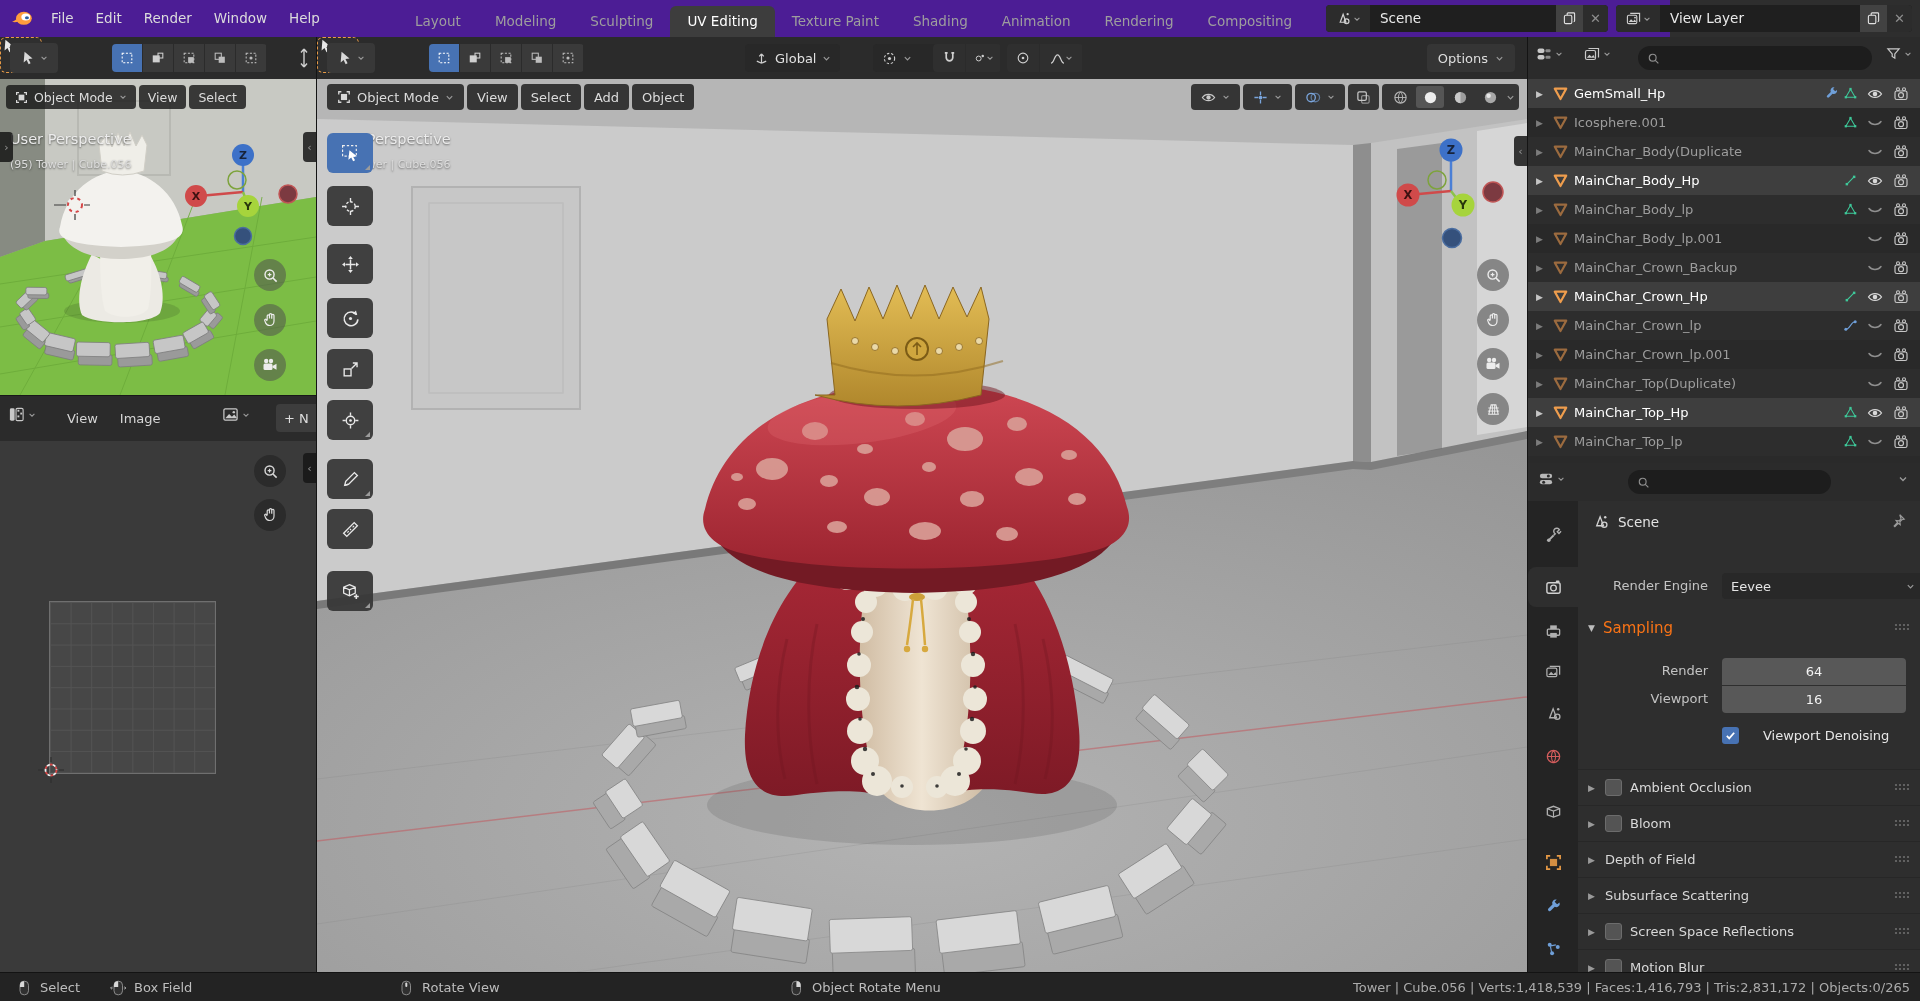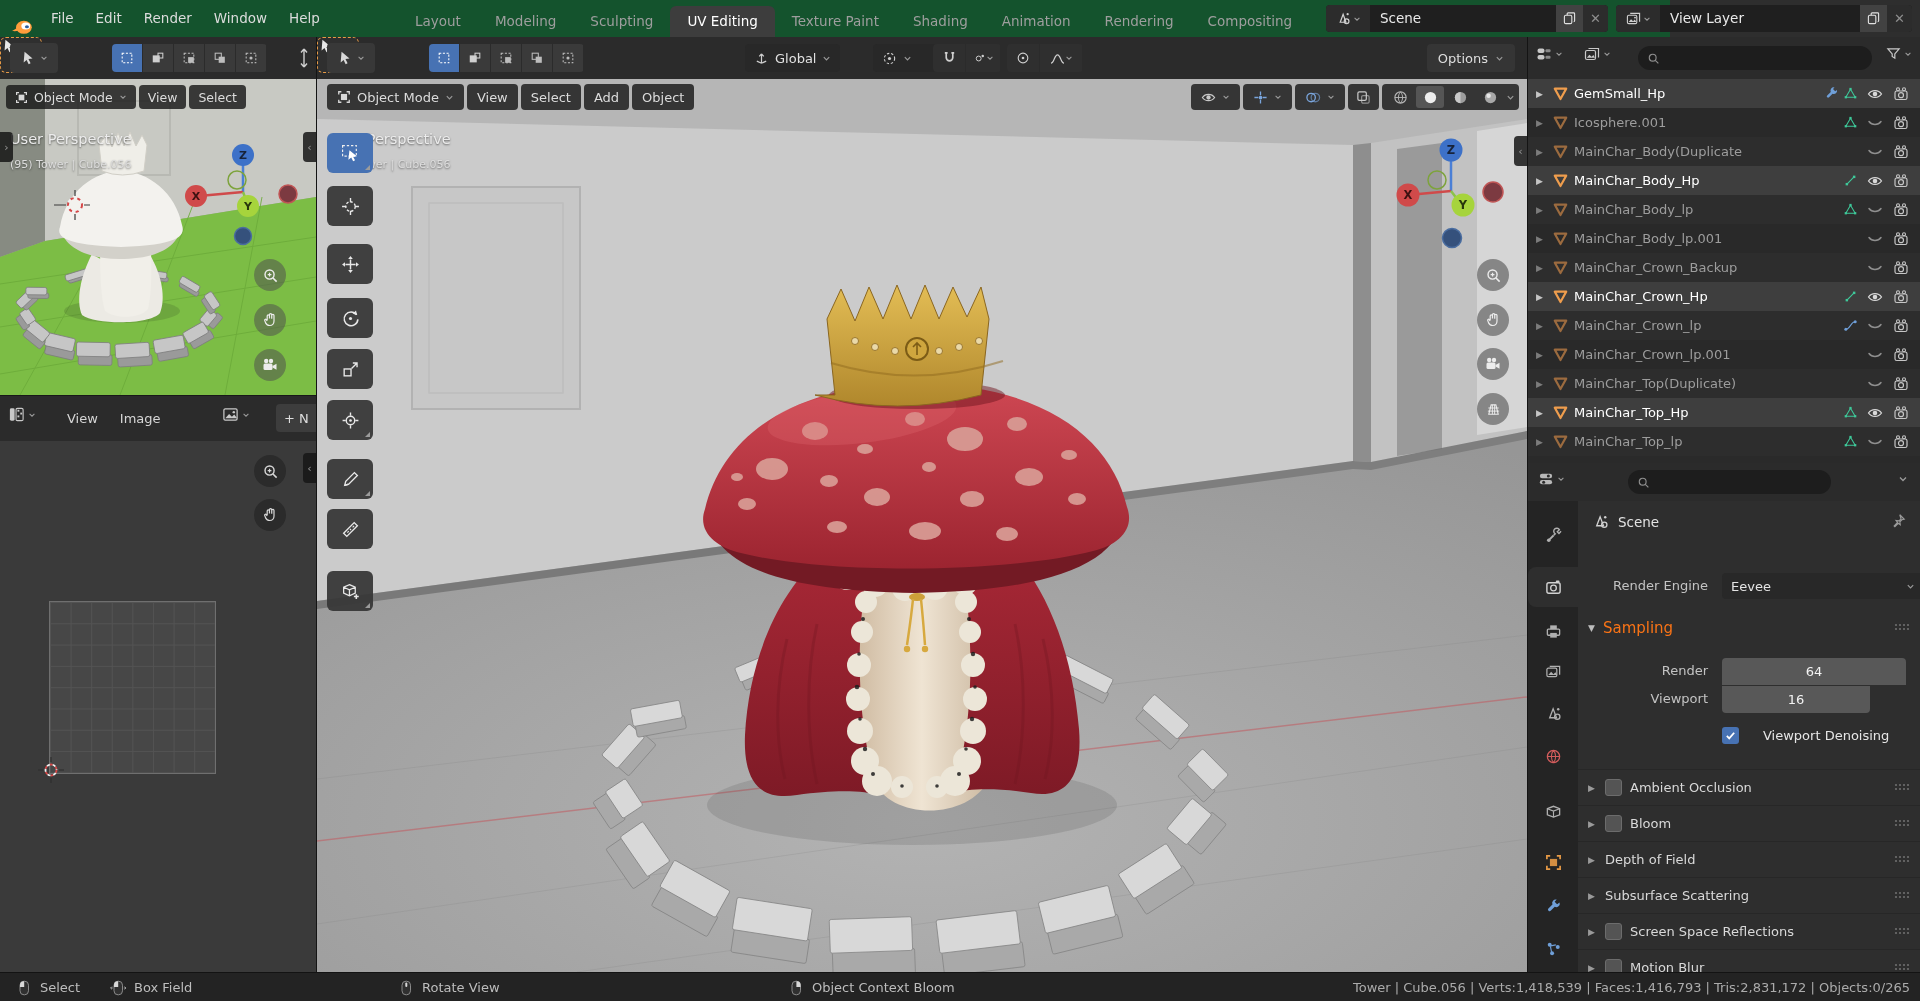--- a/index.html
+++ b/index.html
@@ -3,21 +3,21 @@
 <meta charset="utf-8">
 <style>
   html,body{margin:0;padding:0;background:#111;}
   #app{position:relative;width:1920px;height:1001px;overflow:hidden;background:#2e2e2e;
        font-family:"DejaVu Sans","Liberation Sans",sans-serif;font-size:13px;color:#d4d4d4;
        -webkit-user-select:none;user-select:none;}
   .abs{position:absolute;}
   svg{display:block;}
 
   
-  #topbar{position:absolute;left:0;top:0;width:1670px;height:37px;background:#14532d;border-bottom:1px solid #0e0e0e;display:flex;align-items:flex-end;}
+  #topbar{position:absolute;left:0;top:0;width:1670px;height:37px;background:#4c1d95;border-bottom:1px solid #0e0e0e;display:flex;align-items:center;}
   #logo{margin:0 6px 0 10px;}
   .topmenu{padding:0 11px;line-height:37px;color:#dcdcdc;font-size:13.5px;cursor:default;}
   #tabs{position:absolute;left:398px;top:0;width:920px;height:37px;display:flex;align-items:flex-end;overflow:hidden;white-space:nowrap;}
   .wtab{height:31px;line-height:31px;padding:0 17px;color:#9e9e9e;font-size:13.5px;border-radius:6px 6px 0 0;flex:0 0 auto;}
   .wtab.active{background:#3d3d3d;color:#ffffff;}
   .idwidget{position:absolute;top:5px;height:27px;display:flex;border-radius:4px;overflow:hidden;background:#1f1f1f;}
   .idwidget .iconbox{width:44px;background:#2c2c2c;display:flex;align-items:center;justify-content:center;gap:2px;}
   .idwidget .idval{flex:1;line-height:27px;padding-left:10px;color:#eaeaea;background:#1f1f1f;font-size:13.5px;}
   .idwidget .copybtn{width:27px;background:#424242;display:flex;align-items:center;justify-content:center;}
   .idwidget .xbtn{width:25px;background:#2c2c2c;display:flex;align-items:center;justify-content:center;color:#8f8f8f;font-size:13px;}
@@ -1505,21 +1505,21 @@
             <circle cx="6" cy="6" r="1.1"></circle>
             <circle cx="10" cy="6" r="1.1"></circle>
             <circle cx="14" cy="6" r="1.1"></circle>
           </g>
         </svg>
     </span>
 
     <div class="prow-label" style="left:0;top:162px;width:130px;">Render</div>
     <div class="valfield" style="left:144px;top:157px;width:184px;border-radius:4px 4px 0 0;">64</div>
     <div class="prow-label" style="left:0;top:190px;width:130px;">Viewport</div>
-    <div class="valfield" style="left:144px;top:185px;width:148px;border-radius:0 0 4px 4px;">16</div>
+    <div class="valfield" style="left:144px;top:185px;width:184px;border-radius:0 0 4px 4px;">16</div>
 
     <div class="abs" style="left:144px;top:226px;display:flex;align-items:center;gap:24px;">
       <span class="checkbox-blue">
         <svg width="11" height="11" viewBox="0 0 12 12">
             <path d="M2 6.5l2.6 2.6L10 3" stroke="#ffffff" stroke-width="2" fill="none"></path>
           </svg>
       </span>
       <span style="color:#e6e6e6;">Viewport Denoising</span>
     </div>
 
@@ -1669,21 +1669,21 @@
           </span>
           <span>Rotate View</span>
         </div>
         <div class="hint" style="left: 788px;">
           <span style="display: flex;">
             <svg width="17" height="16" viewBox="0 0 17 16">
               <rect x="4" y="1.2" width="8.5" height="13.6" rx="4" fill="#303030" stroke="#8a8a8a" stroke-width="1"></rect>
               <path d="M8.4 1.2h.4a3.8 3.8 0 0 1 3.8 3.8V7H8.4z" fill="#d8d8d8"></path>
             </svg>
           </span>
-          <span>Object Context Bloom</span>
+          <span>Object Rotate Menu</span>
         </div>
       </div>
     <div id="status-stats">Tower | Cube.056 | Verts:1,418,539 | Faces:1,416,793 | Tris:2,831,172 | Objects:0/265</div>
   </div>
 
   <div class="vsep" style="left:316px;"></div>
   <div class="vsep" style="left:1527px;"></div>
 </div>
 
 </body></html>

